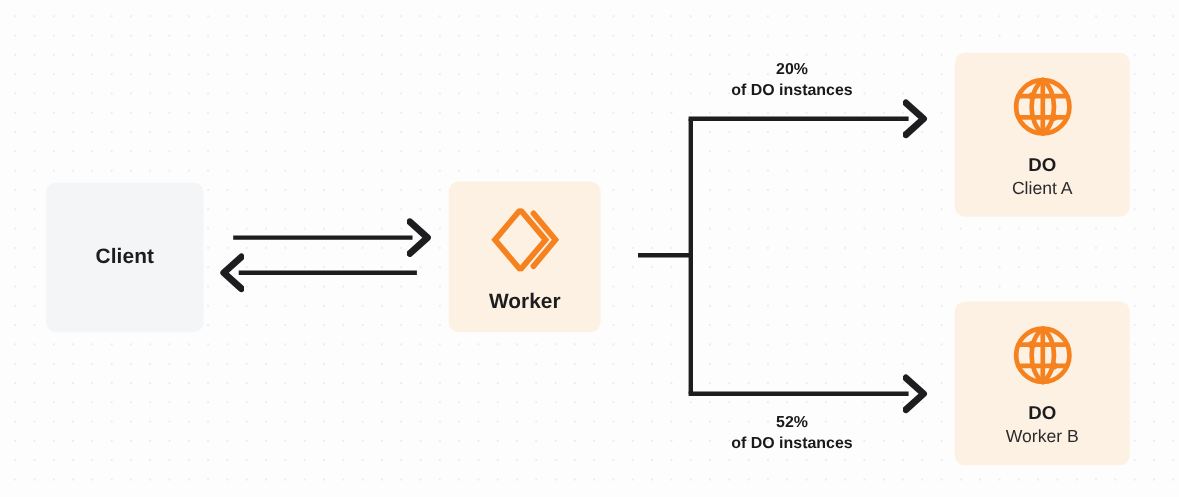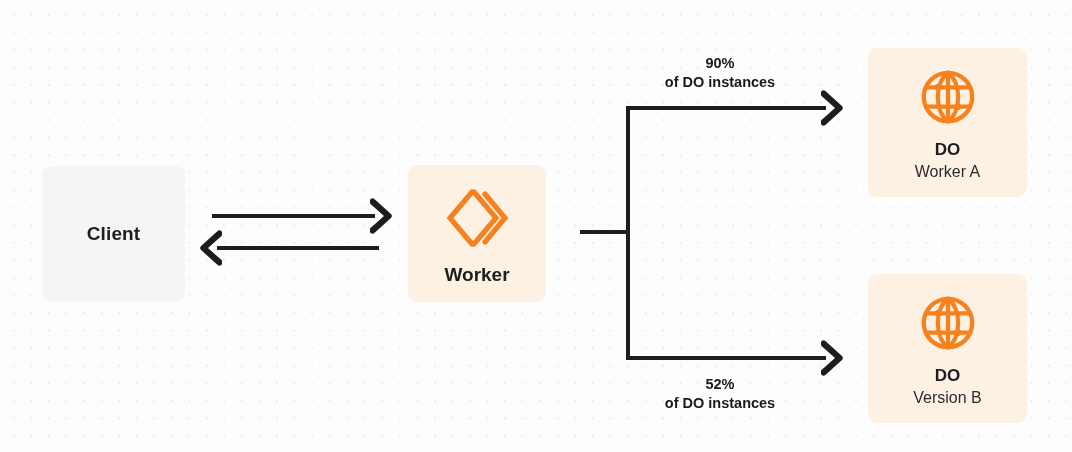--- a/index.html
+++ b/index.html
@@ -164,44 +164,44 @@
           <line x1="9.5" y1="22" x2="54.5" y2="22"></line>
           <line x1="9.5" y1="42" x2="54.5" y2="42"></line>
           <path d="M 32 7 C 18 17 18 47 32 57"></path>
           <path d="M 32 7 C 46 17 46 47 32 57"></path>
         </g>
         <circle cx="22" cy="22" r="3.6" fill="#f6821f"></circle>
         <circle cx="42" cy="42" r="3.6" fill="#f6821f"></circle>
       </svg>
     </div>
     <div class="node-title">DO</div>
-    <div class="node-subtitle">Worker A</div>
+    <div class="node-subtitle">Client A</div>
   </div>
 
   <div class="node do-node" id="do-b-node">
     <div class="icon-wrap">
       <svg width="62" height="62" viewBox="0 0 64 64">
         <g fill="none" stroke="#f6821f" stroke-width="4.4" stroke-linecap="round">
           <circle cx="32" cy="32" r="25"></circle>
           <line x1="32" y1="7" x2="32" y2="57"></line>
           <line x1="9.5" y1="22" x2="54.5" y2="22"></line>
           <line x1="9.5" y1="42" x2="54.5" y2="42"></line>
           <path d="M 32 7 C 18 17 18 47 32 57"></path>
           <path d="M 32 7 C 46 17 46 47 32 57"></path>
         </g>
         <circle cx="22" cy="22" r="3.6" fill="#f6821f"></circle>
         <circle cx="42" cy="42" r="3.6" fill="#f6821f"></circle>
       </svg>
     </div>
     <div class="node-title">DO</div>
-    <div class="node-subtitle">Version B</div>
+    <div class="node-subtitle">Worker B</div>
   </div>
 
   <div class="edge-label" id="label-top">
-    <div>90%</div>
+    <div>20%</div>
     <div>of DO instances</div>
   </div>
 
   <div class="edge-label" id="label-bottom">
     <div>52%</div>
     <div>of DO instances</div>
   </div>
 
 </div>
 

